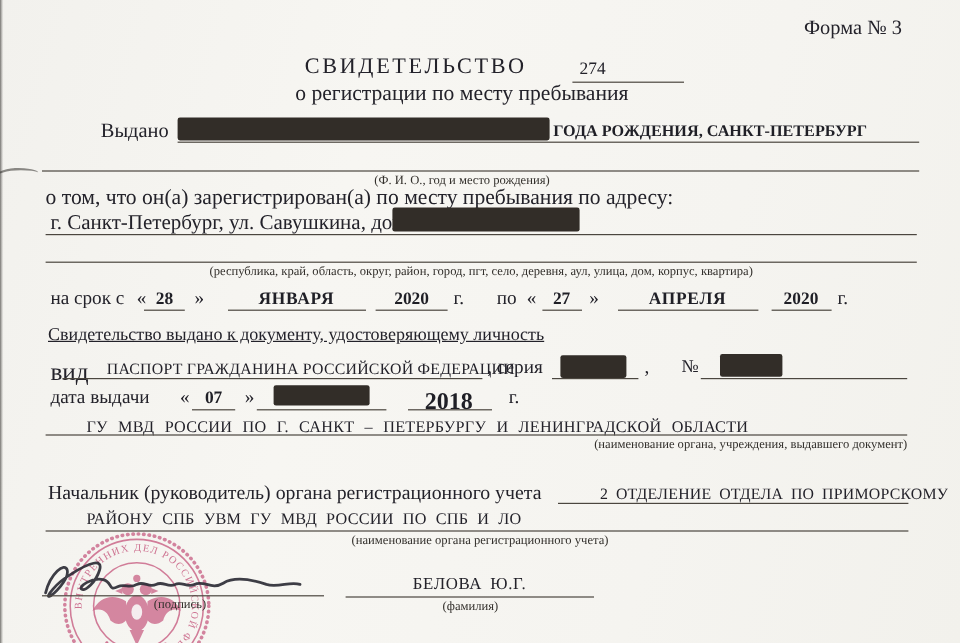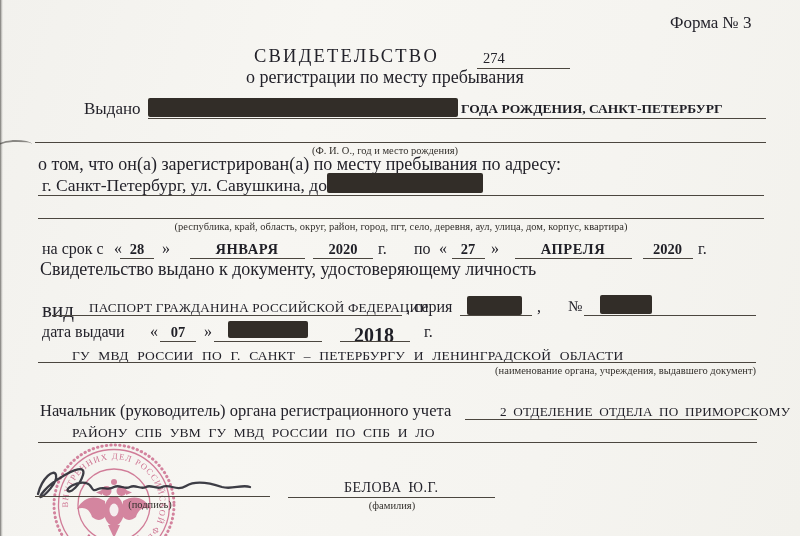--- a/index.html
+++ b/index.html
@@ -65,21 +65,21 @@
   <div class="abs" style="left:439px;top:240px;font-size:16px;">«</div>
   <div class="abs b ctr" style="left:450px;top:241px;width:36px;font-size:14.5px;">27</div>
   <div class="rule" style="left:452px;top:258px;width:33px;"></div>
   <div class="abs" style="left:491px;top:240px;font-size:16px;">»</div>
   <div class="abs b ctr" style="left:513px;top:241px;width:120px;font-size:14.5px;letter-spacing:.6px;">АПРЕЛЯ</div>
   <div class="rule" style="left:515px;top:258px;width:117px;"></div>
   <div class="abs b ctr" style="left:641px;top:241px;width:53px;font-size:14.5px;">2020</div>
   <div class="rule" style="left:643px;top:258px;width:50px;"></div>
   <div class="abs" style="left:698px;top:240px;font-size:16px;">г.</div>
 
-  <div class="abs" style="left:40px;top:259px;font-size:18px;">Свидетельство выдано к документу, удостоверяющему личность</div>
+  <div class="abs" style="left:40px;top:271px;font-size:15px;text-decoration:underline;">Свидетельство выдано к документу, удостоверяющему личность</div>
 
   <div class="abs" style="left:42px;top:298px;font-size:21px;">вид</div>
   <div class="abs ctr caps" style="left:52px;top:300px;width:350px;font-size:13.2px;">ПАСПОРТ ГРАЖДАНИНА РОССИЙСКОЙ ФЕДЕРАЦИИ</div>
   <div class="rule" style="left:52px;top:315px;width:350px;"></div>
   <div class="abs" style="left:406px;top:298px;font-size:16px;font-family:Liberation Serif, serif;">, серия</div>
   <div class="redact" style="left:467px;top:296px;width:55px;height:19px;"></div>
   <div class="rule" style="left:460px;top:315px;width:72px;"></div>
   <div class="abs" style="left:537px;top:298px;font-size:16px;">,</div>
   <div class="abs" style="left:568px;top:298px;font-size:15px;">№</div>
   <div class="redact" style="left:600px;top:295px;width:52px;height:19px;"></div>
@@ -98,20 +98,21 @@
 
   <div class="abs caps" style="left:40px;top:348px;font-size:13.5px;word-spacing:5px;">ГУ МВД РОССИИ ПО Г. САНКТ – ПЕТЕРБУРГУ И ЛЕНИНГРАДСКОЙ ОБЛАСТИ</div>
   <div class="rule" style="left:38px;top:362px;width:718px;"></div>
   <div class="caption" style="left:38px;top:365px;width:718px;text-align:right;">(наименование органа, учреждения, выдавшего документ)</div>
 
   <div class="abs" style="left:40px;top:401px;font-size:16.5px;">Начальник (руководитель) органа регистрационного учета</div>
   <div class="abs caps" style="left:468px;top:404px;font-size:13.2px;word-spacing:3px;">2 ОТДЕЛЕНИЕ ОТДЕЛА ПО ПРИМОРСКОМУ</div>
   <div class="rule" style="left:465px;top:419px;width:292px;"></div>
   <div class="abs caps" style="left:40px;top:425px;font-size:13.5px;word-spacing:4px;">РАЙОНУ СПБ УВМ ГУ МВД РОССИИ ПО СПБ И ЛО</div>
   <div class="rule" style="left:38px;top:442px;width:719px;"></div>
+  <div class="caption" style="left:180px;top:445px;width:440px;">(наименование органа регистрационного учета)</div>
 
   <svg class="abs" style="left:49px;top:440px;opacity:.88;" width="130" height="96" viewBox="0 0 130 130" preserveAspectRatio="xMidYMin slice">
     <g stroke="#c4537a" fill="none">
       <circle cx="65" cy="65" r="60" stroke-width="3" stroke-dasharray="0.4 4.1" stroke-linecap="round" opacity=".8"></circle>
       <circle cx="65" cy="65" r="55.5" stroke-width="1.3" opacity=".85"></circle>
       <circle cx="65" cy="65" r="36" stroke-width="1.3" opacity=".85"></circle>
     </g>
     <defs>
       <path id="ringPath" d="M 65,65 m -46,0 a 46,46 0 1,1 92,0 a 46,46 0 1,1 -92,0"></path>
       <path id="botPath" d="M 22,65 a 43,43 0 0,0 86,0"></path>

